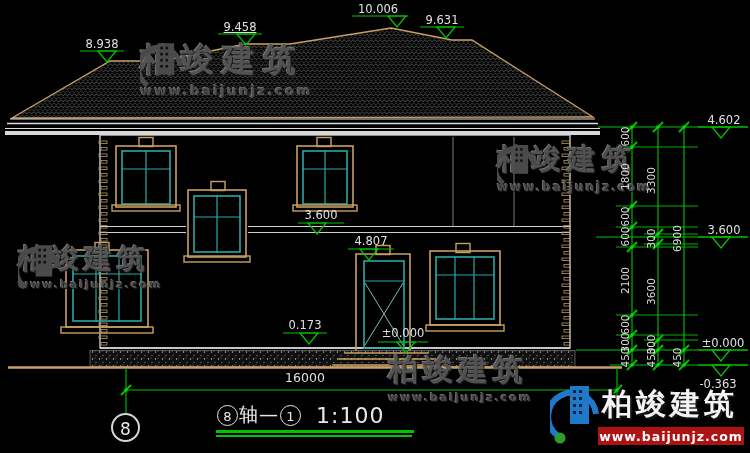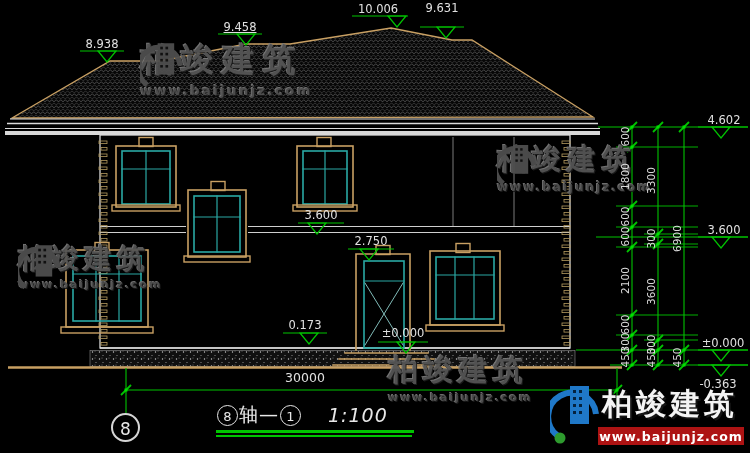--- a/index.html
+++ b/index.html
@@ -18,21 +18,21 @@
                letter-spacing:4px;text-shadow:2px 2px 0 #151515,0 0 2px #000;white-space:nowrap;}
   .logo .urlbar{position:absolute;left:48px;top:47px;width:146px;height:18px;background:#ad1313;
                 display:flex;align-items:center;justify-content:center;}
   .logo .url{color:#fff;font-weight:bold;font-size:12.5px;letter-spacing:1px;white-space:nowrap;}
   .axis-bubble{position:absolute;left:111px;top:413px;width:29px;height:29px;border:2px solid #d5d5d5;
                border-radius:50%;color:#e8e8e8;font-size:17px;line-height:29px;text-align:center;box-sizing:border-box;}
   .titleblock{position:absolute;left:216px;top:402px;display:flex;align-items:center;color:#e8e8e8;white-space:nowrap;}
   .titleblock .circ{display:inline-block;width:21px;height:21px;border:1.5px solid #e8e8e8;border-radius:50%;
                     font-size:13px;line-height:21px;text-align:center;box-sizing:border-box;margin:0 1px;}
   .titleblock .big{font-size:19px;letter-spacing:1px;}
-  .titleblock .scale{font-size:19px;margin-left:26px;letter-spacing:1px;font-style:italic;}
+  .titleblock .scale{font-size:22px;margin-left:14px;letter-spacing:1px;}
   .underline1{position:absolute;left:216px;top:430px;width:198px;height:3px;background:#00c400;}
   .underline2{position:absolute;left:216px;top:435px;width:196px;height:1.5px;background:#00c400;}
 </style>
 </head>
 <body>
 
 <div class="canvas">
 
   <svg width="750" height="453" viewBox="0 0 750 453">
     <defs>
@@ -365,33 +365,33 @@
   <div class="wm" style="left:388px;top:350px;">
     <div class="txt">
       <span class="brand" style="font-size:30px;letter-spacing:5px;">柏竣建筑</span>
       <span class="url" style="font-size:11px;letter-spacing:2px;">www.baijunjz.com</span>
     </div>
   </div>
 
   <div class="lbl" style="left:80px;top:38px;width:44px;">8.938</div>
   <div class="lbl" style="left:218px;top:21px;width:44px;text-decoration:underline;">9.458</div>
   <div class="lbl" style="left:350px;top:3px;width:56px;">10.006</div>
-  <div class="lbl" style="left:420px;top:2px;width:44px;">9.631</div>
+  <div class="lbl" style="left:420px;top:14px;width:44px;">9.631</div>
 
   <div class="lbl" style="left:700px;top:114px;width:48px;">4.602</div>
   <div class="lbl" style="left:700px;top:224px;width:48px;">3.600</div>
   <div class="lbl" style="left:697px;top:337px;width:52px;">±0.000</div>
   <div class="lbl" style="left:692px;top:378px;width:52px;">-0.363</div>
 
   <div class="lbl" style="left:298px;top:209px;width:46px;">3.600</div>
-  <div class="lbl" style="left:348px;top:235px;width:46px;">2.750</div>
+  <div class="lbl" style="left:348px;top:235px;width:46px;">4.807</div>
   <div class="lbl" style="left:283px;top:319px;width:44px;">0.173</div>
   <div class="lbl" style="left:378px;top:327px;width:50px;">±0.000</div>
 
-  <div class="lbl" style="left:270px;top:372px;width:70px;font-size:12.5px;">30000</div>
+  <div class="lbl" style="left:270px;top:372px;width:70px;font-size:12.5px;">16000</div>
 
   <div id="chain-labels">
       <div class="chlbl" style="left: 603px; top: 131px;">600</div>
       <div class="chlbl" style="left: 603px; top: 170.5px;">1800</div>
       <div class="chlbl" style="left: 603px; top: 210.5px;">600</div>
       <div class="chlbl" style="left: 603px; top: 231px;">600</div>
       <div class="chlbl" style="left: 603px; top: 275px;">2100</div>
       <div class="chlbl" style="left: 603px; top: 319px;">600</div>
       <div class="chlbl" style="left: 603px; top: 336.5px;">300</div>
       <div class="chlbl" style="left: 603px; top: 351.5px;">450</div>

